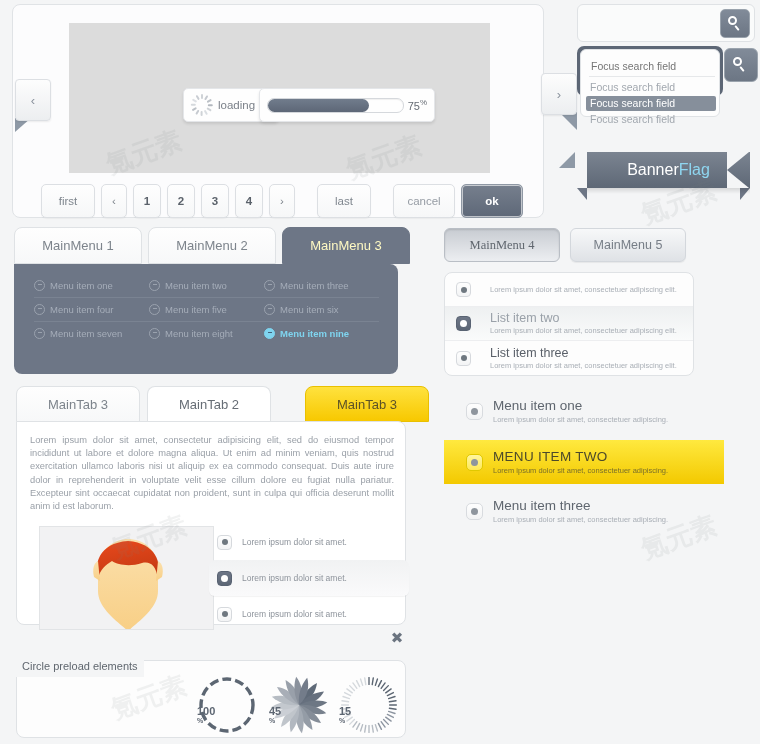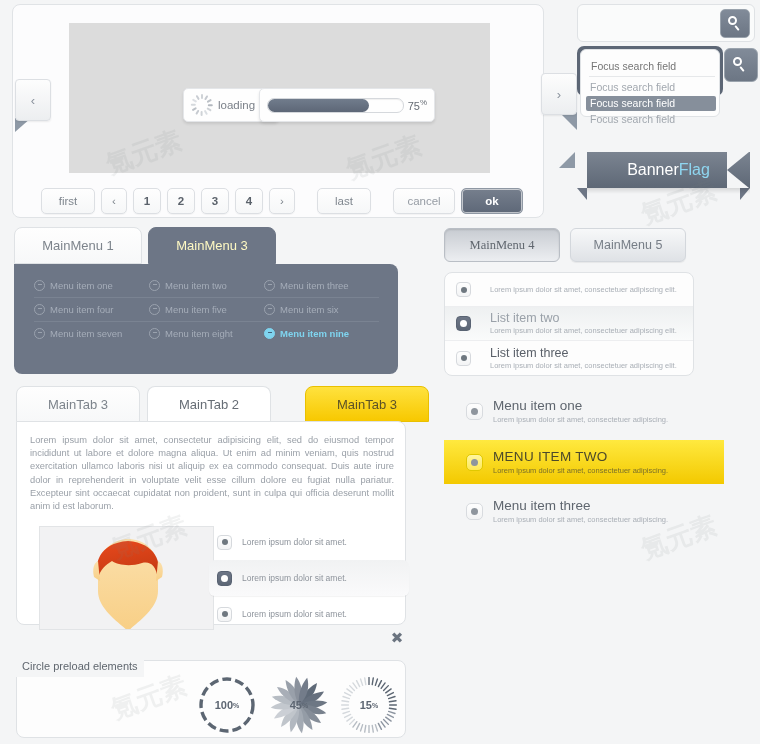--- a/index.html
+++ b/index.html
@@ -80,21 +80,21 @@
   }
   #progress-value{font-size:11px;color:#666c74;margin-left:4px;white-space:nowrap;}
   #progress-value sup{font-size:8px;}
 
   
   #pagination{
     position:absolute;left:28px;top:182px;width:498px;height:28px;
     display:flex;align-items:center;gap:6px;
   }
   .pg-btn{
-    height:26px;min-width:26px;padding:0 7px;
+    height:34px;min-width:26px;padding:0 7px;
     background:linear-gradient(#fefefe,#f6f7f8);
     border:1px solid #dcdfe3;border-radius:5px;
     display:flex;align-items:center;justify-content:center;
     font-size:11.5px;color:#7f868e;
     box-shadow:0 1px 1px rgba(0,0,0,.04);
     box-sizing:border-box;
   }
   .pg-btn.num{font-weight:bold;color:#5b626b;min-width:28px;}
   .pg-btn.wide{min-width:54px;}
   .pg-gap{width:10px;}
@@ -287,23 +287,23 @@
   }
   #circle-title{
     position:absolute;left:16px;top:655px;height:22px;
     background:#f4f5f6;padding:0 6px;font-size:11px;color:#5f666e;line-height:22px;
   }
   .circ{position:absolute;top:14px;width:60px;height:60px;}
   #circ-1{left:180px;}
   #circ-2{left:252px;}
   #circ-3{left:322px;}
   .circ-label{
-    position:absolute;left:0;top:0;width:60px;height:60px;
-    display:flex;align-items:center;justify-content:center;
-    font-size:11px;color:#5d6672;font-weight:bold;
+    position:absolute;left:0;top:9px;width:60px;height:60px;
+    display:flex;justify-content:center;
+    font-size:11px;color:#5d6672;font-weight:bold;flex-direction:column;
   }
   .circ-label sup{font-size:7px;}
 
   
   #mm45{position:absolute;left:444px;top:228px;width:290px;height:34px;display:flex;gap:10px;}
   .btn45{
     width:116px;height:34px;box-sizing:border-box;
     background:linear-gradient(#f7f8f9,#dfe2e6);
     border:1px solid #d3d7dc;border-radius:6px;
     display:flex;align-items:center;justify-content:center;
@@ -446,20 +446,21 @@
       <div id="banner-text">
         <span id="banner-a">Banner</span>
           <span id="banner-b">Flag</span>
       </div>
       <div id="banner-notch"></div>
     </div>
   </div>
 
   <div id="mm-tabs">
     <div class="mm-tab">MainMenu 1</div>
+    <div class="mm-tab">MainMenu 2</div>
     <div class="mm-tab active">MainMenu 3</div>
   </div>
 
   <div id="mm-panel">
     <div class="mm-row" id="mm-r0">
       <div class="mm-item">
           <span class="mm-dot"></span>
           <span>Menu item  one</span>
         </div>
       <div class="mm-item">

